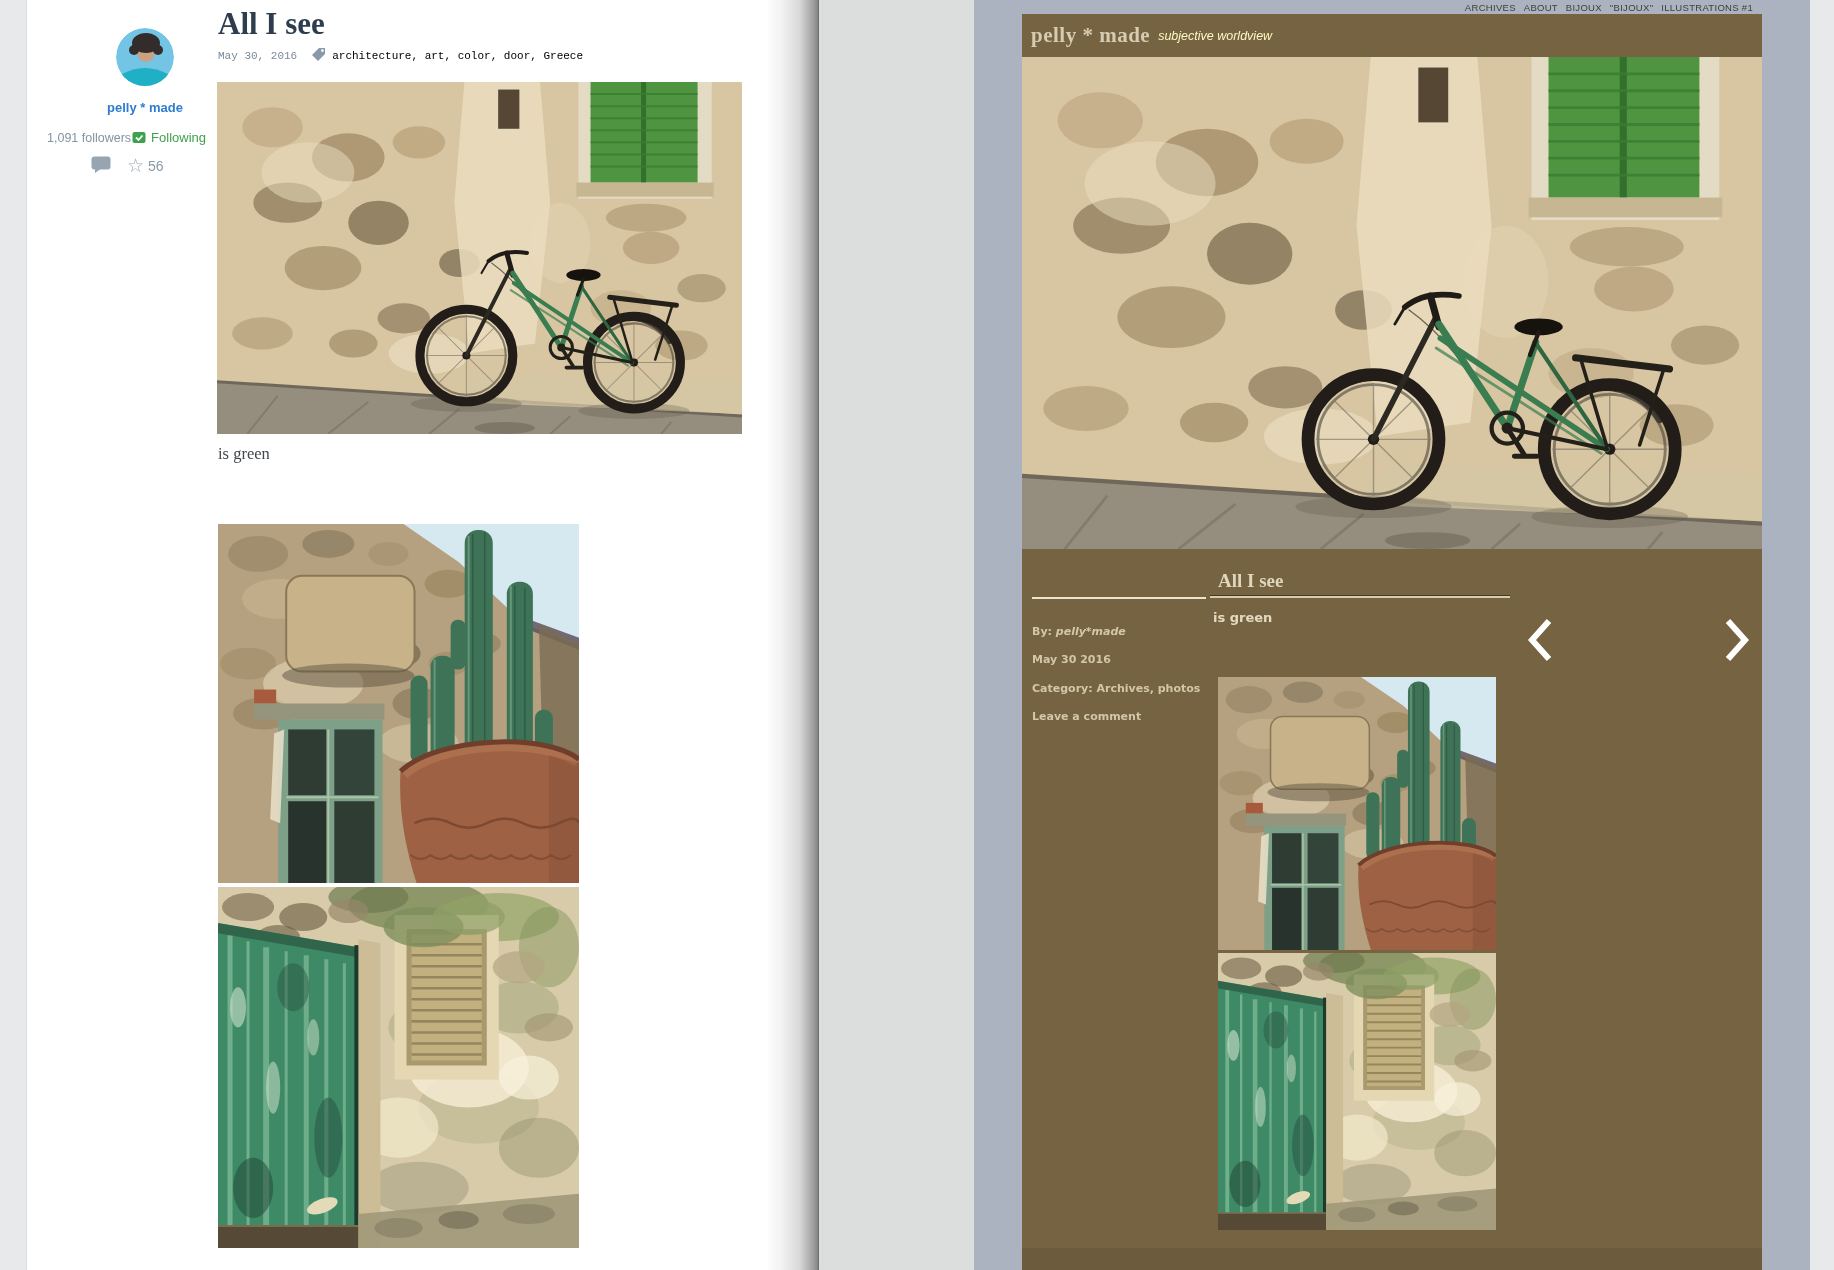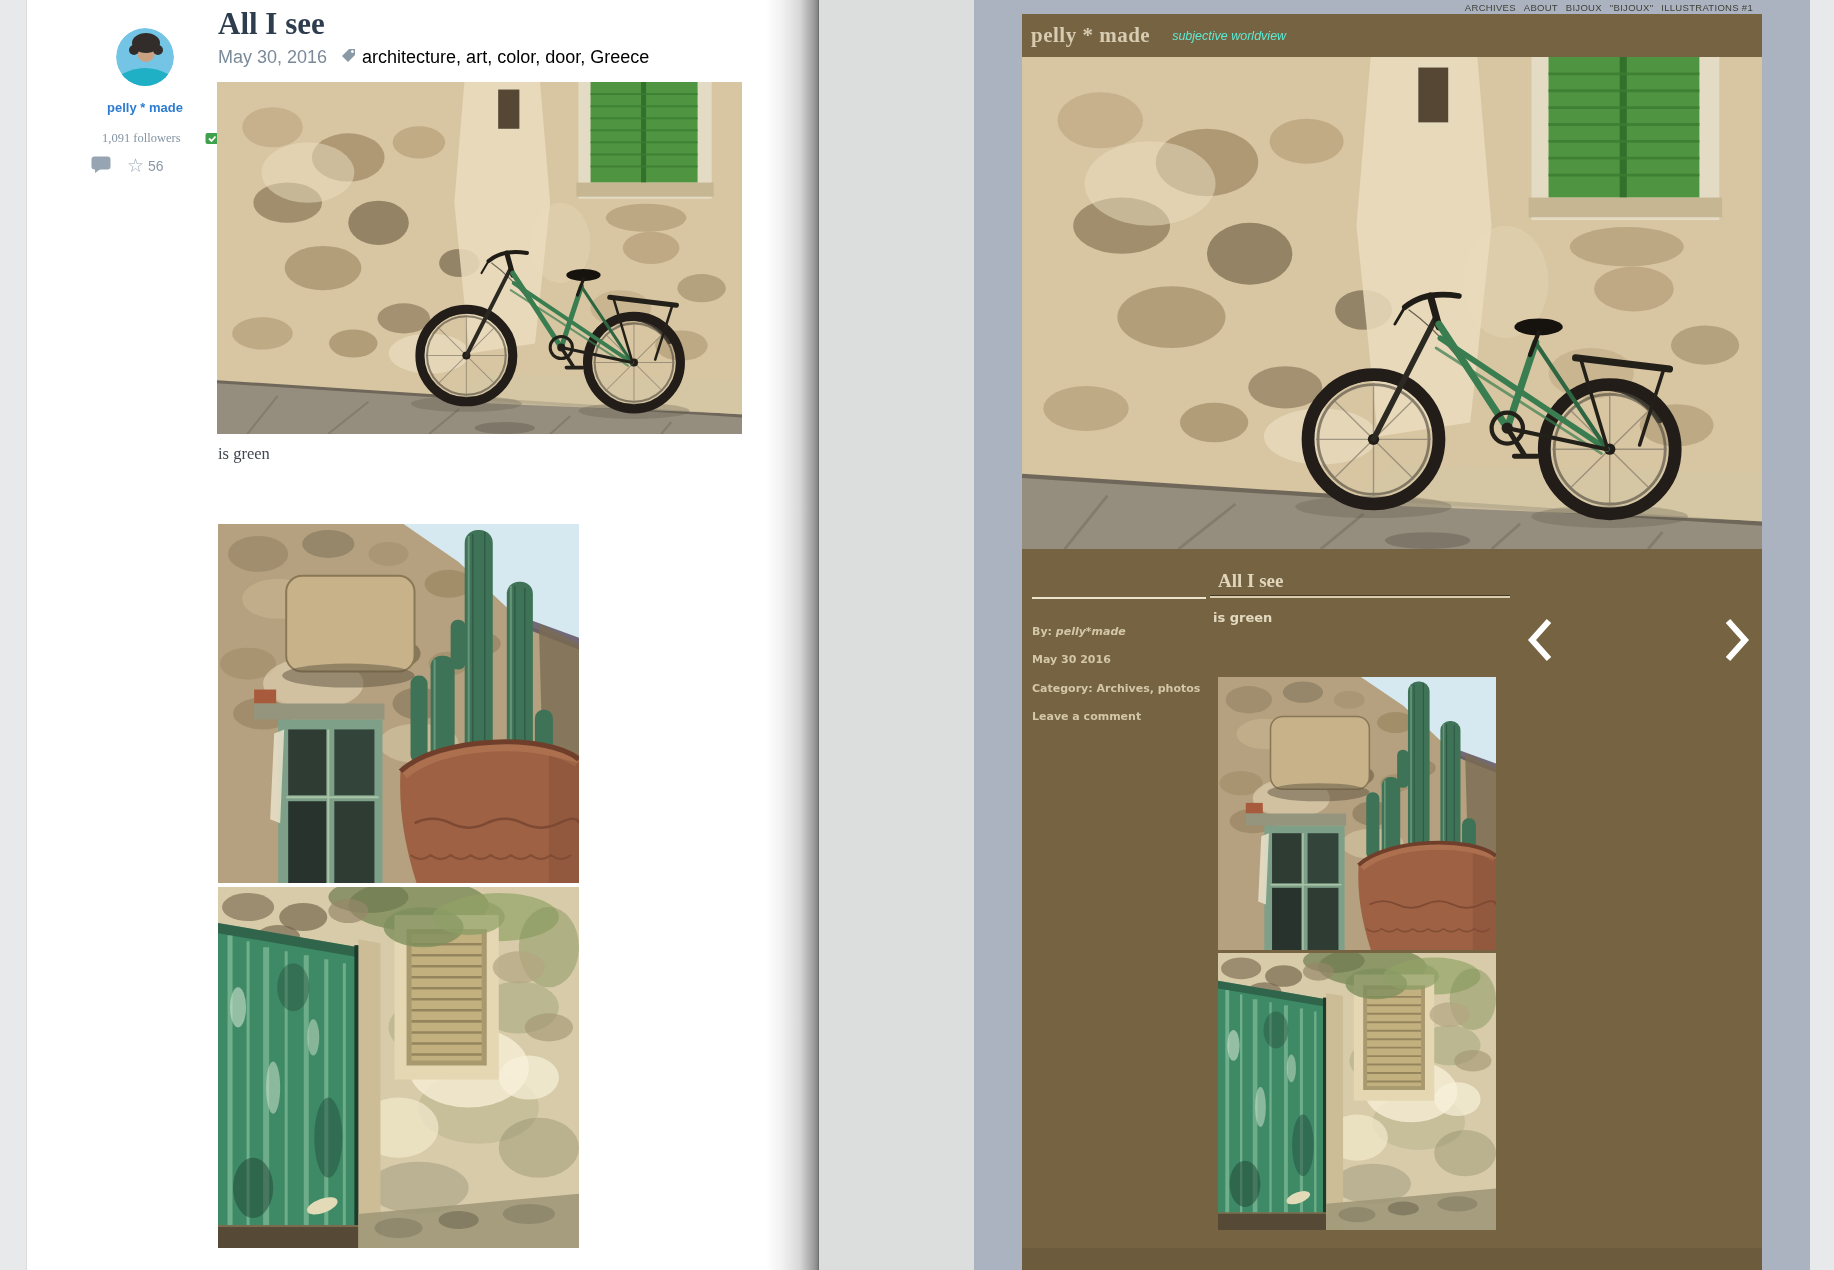--- a/index.html
+++ b/index.html
@@ -10,31 +10,31 @@
   
   .reader{left:26px;top:0;width:740px;height:1270px;background:#ffffff;border-left:1px solid #dcdcdc;}
   .fold{left:766px;top:0;width:52px;height:1270px;
         background:linear-gradient(to right,#ffffff 0%,#f2f2f2 30%,#d8d8d8 65%,#9d9d9d 92%,#828282 100%);
         border-right:1px solid #6f6f6f;}
   .midstrip{left:819px;top:0;width:155px;height:1270px;background:#dcdddd;}
 
   .avatar{left:89px;top:28px;width:58px;height:58px;border-radius:50%;overflow:hidden;}
   .author-name{left:38px;top:100px;width:160px;text-align:center;
                font-size:13px;font-weight:bold;color:#2d7cd0;cursor:pointer;}
-  .follow-row{left:20px;top:130px;width:230px;display:flex;align-items:center;justify-content:flex-end;gap:24px;
-              font-size:12.5px;font-family:Liberation Serif, serif;}
+  .follow-row{left:20px;top:130px;width:230px;display:flex;align-items:center;justify-content:flex-start;gap:1px;
+              font-size:12.5px;}
   .followers{color:#8494a3;}
   .following{color:#3fa14d;font-size:13px;display:flex;align-items:center;gap:4px;cursor:pointer;}
   .icons-row{left:64px;top:156px;display:flex;align-items:center;gap:16px;color:#97a4b2;font-size:14px;}
   .star-group{display:flex;align-items:center;gap:4px;color:#8b98a6;}
   .star-glyph{font-size:19px;line-height:16px;color:#9aa7b4;}
 
   .post-title{left:191px;top:6px;font-family:"Liberation Serif","DejaVu Serif",serif;
               font-size:31px;font-weight:bold;color:#2e3d4e;}
-  .post-meta{left:191px;top:47px;display:flex;font-size:18px;}
+  .post-meta{left:191px;top:47px;display:flex;align-items:center;font-size:11px;font-family:Liberation Mono, monospace;}
   .post-date{color:#7b8a99;}
   .tag-ico{margin-left:14px;margin-right:6px;display:inline-block;}
   .post-tags{color:#000000;cursor:pointer;}
   .post-body{left:191px;top:444px;font-family:"Liberation Serif","DejaVu Serif",serif;
              font-size:16.5px;color:#40474f;}
 
   .photo{overflow:hidden;background:#cbb795;}
   .photo svg{display:block;width:100%;height:100%;}
   .ph1{left:190px;top:82px;width:525px;height:352px;}
   .ph2{left:191px;top:524px;width:361px;height:359px;}
@@ -43,21 +43,21 @@
   
   .browser{left:974px;top:0;width:836px;height:1270px;background:#abb3c1;}
   .b-nav{left:0;top:0;width:836px;height:14px;line-height:15px;text-align:right;
          padding-right:57px;box-sizing:border-box;font-size:9.5px;color:#3f3f37;letter-spacing:.3px;}
   .b-nav span{margin-left:5px;cursor:pointer;}
 
   .site{left:48px;top:14px;width:740px;height:1256px;background:#756342;overflow:hidden;}
   .site-header{left:0;top:0;width:740px;height:43px;display:flex;align-items:center;padding-left:9px;box-sizing:border-box;}
   .site-title{font-family:"Liberation Serif","DejaVu Serif",serif;font-size:21px;font-weight:bold;
               color:#d7ccb1;letter-spacing:.5px;cursor:pointer;}
-  .site-tagline{font-style:italic;font-size:12.5px;color:#5eead4;margin-left:22px;}
+  .site-tagline{font-style:italic;font-size:12.5px;color:#fef9c3;margin-left:8px;}
   .hero{left:0;top:43px;width:740px;height:492px;}
 
   .s-post-title{left:196px;top:556px;font-family:"Liberation Serif","DejaVu Serif",serif;
                 font-size:19px;font-weight:bold;color:#e0d6bc;}
   .rule-left{left:10px;top:583px;width:174px;height:2px;background:#ece4cd;}
   .rule-right{left:188px;top:581px;width:300px;height:3px;
               background:linear-gradient(#473a20 0,#473a20 1px,#d9cdb0 1px);}
   .s-meta{left:10px;top:596px;width:178px;font-family:"DejaVu Sans","Liberation Sans",sans-serif;
           font-size:11px;font-weight:bold;color:#d3c7a8;line-height:12.4px;}
   .s-meta p{margin:16px 0 1px 0;}

